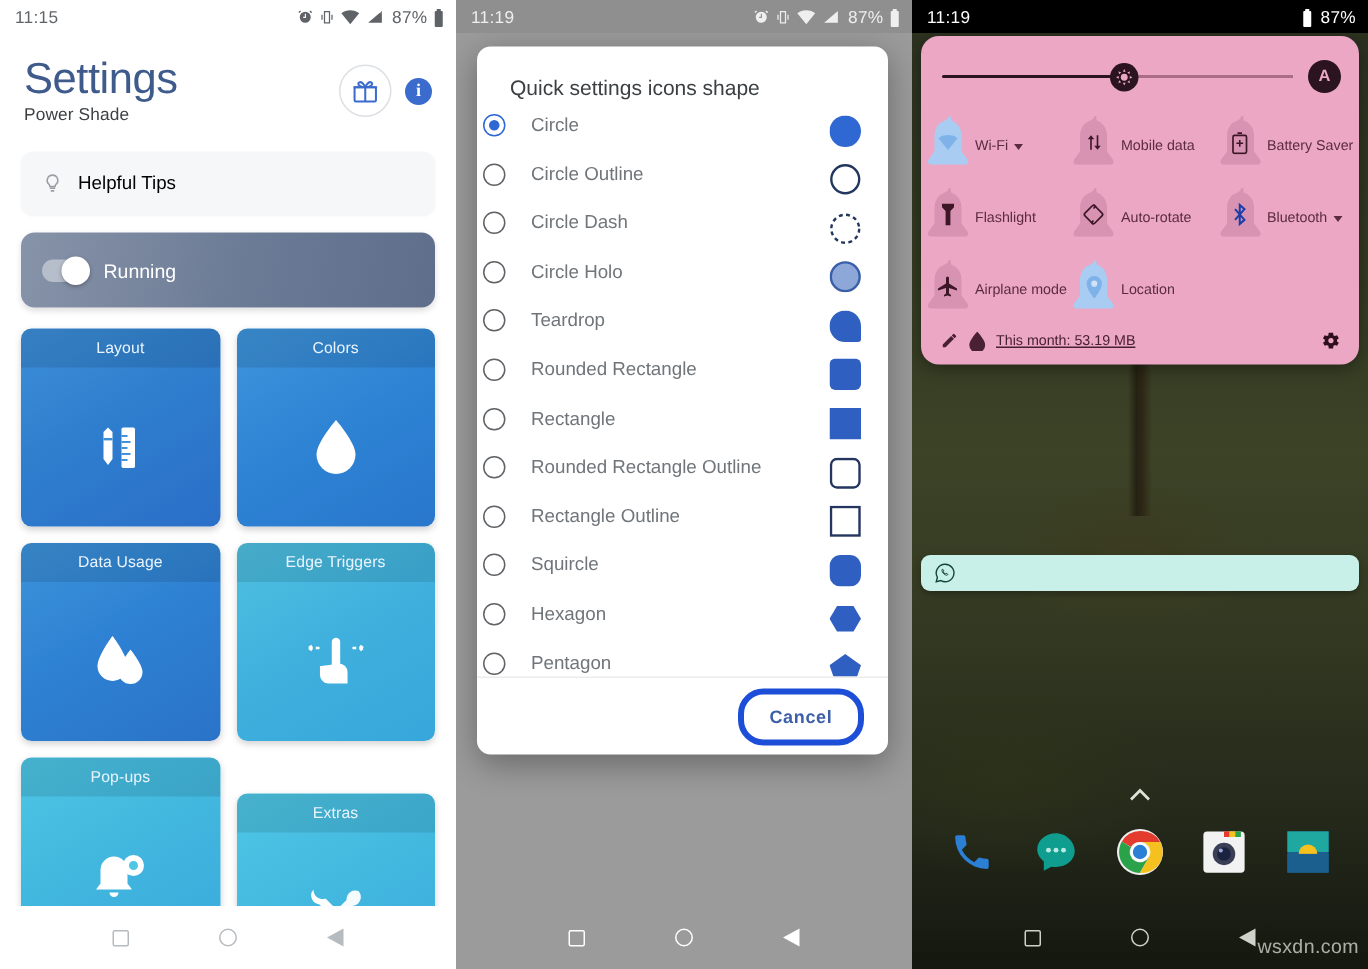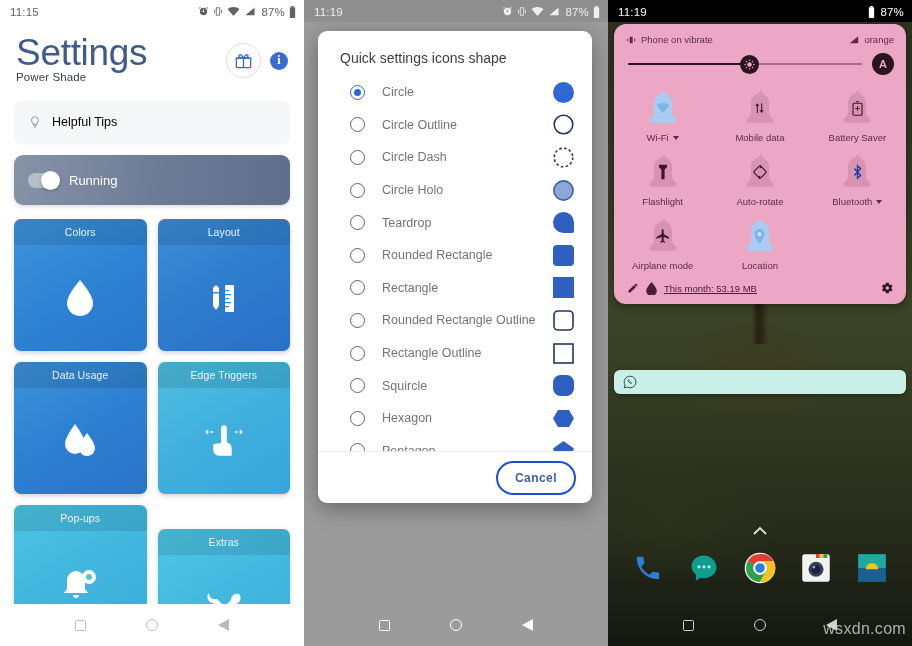--- a/index.html
+++ b/index.html
@@ -23,21 +23,21 @@
   .sb-icons svg { display: block; }
   .sb-pct { font-size: 11.5px; margin-left: 1px; }
 
   
   #p1 { background: #ffffff; color: #202124; }
   #p1 .statusbar { color: #5f6368; background: #fff; }
 
   .p1-header { padding: 14px 16px 2px 16px; display: flex; align-items: flex-start; }
   .p1-titles { flex: 1; }
   .p1-title {
-    font-size: 37px; font-weight: 400; color: #3f5b8c;
+    font-size: 29px; font-weight: 400; color: #3f5b8c;
     letter-spacing: -.3px; line-height: 34px;
   }
   .p1-subtitle { font-size: 11.5px; color: #3c4043; margin-top: 1px; letter-spacing: .1px; }
   .p1-actions { display: flex; align-items: center; gap: 9px; padding-top: 7px; }
   .gift-btn {
     width: 35px; height: 35px; border-radius: 50%;
     border: 1px solid #dcdfe3; display: flex; align-items: center; justify-content: center;
     background: #fff;
   }
   .info-btn {
@@ -112,41 +112,41 @@
     position: absolute; left: 14px; top: 31px; width: 274px; height: 472px;
     background: #fff; border-radius: 9px; overflow: hidden;
     box-shadow: 0 6px 22px rgba(0,0,0,.33);
     display: flex; flex-direction: column;
   }
   .dlg-title {
     padding: 19px 22px 10px 22px; font-size: 14px; color: #3c4043; font-weight: 400;
   }
   .dlg-list { flex: 1; overflow: hidden; }
   .shape-row {
-    display: flex; align-items: center; height: 32.6px; padding: 0 18px 0 32px;
+    display: flex; height: 32.6px; padding: 0 18px 0 4px;
   }
   .radio {
     width: 15px; height: 15px; border-radius: 50%;
     border: 1.7px solid #5f6368; flex: 0 0 auto; position: relative;
   }
   .radio.checked { border-color: #2f68d2; }
   .radio.checked::after {
     content: ""; position: absolute; left: 50%; top: 50%;
     width: 7px; height: 7px; margin: -3.5px 0 0 -3.5px;
     border-radius: 50%; background: #2f68d2;
   }
   .shape-label { flex: 1; margin-left: 17px; font-size: 12.5px; color: #70757a; }
   .swatch { width: 22px; height: 22px; flex: 0 0 auto; display: flex;
             align-items: center; justify-content: center; }
   .dlg-footer {
     height: 52px; display: flex; align-items: center; justify-content: flex-end;
     padding-right: 16px; border-top: 1px solid #ececec;
   }
   .cancel-btn {
-    border: 2px solid #1d4ed8; border-radius: 17px; background: #fff;
+    border: 4px solid #1d4ed8; border-radius: 17px; background: #fff;
     color: #3c5fa8; font-size: 12px; font-weight: 700; letter-spacing: .45px;
     padding: 8px 17px;
   }
 
   
   #p3 { background: #1d2118; }
   #p3 .statusbar { color: #ffffff; background: #000; }
   .wallpaper {
     position: absolute; left: 0; top: 22px; width: 100%; height: 624px;
     background:
@@ -176,21 +176,21 @@
   .slider-thumb {
     position: absolute; left: 52%; width: 19px; height: 19px; margin-left: -9.5px;
     border-radius: 50%; background: #2b1420; display: flex; align-items: center; justify-content: center;
   }
   .auto-btn {
     width: 22px; height: 22px; border-radius: 50%; background: #2b1420;
     display: flex; align-items: center; justify-content: center;
     color: #eba7c4; font-size: 11px; font-weight: 700;
   }
   .qs-grid { display: grid; grid-template-columns: repeat(3,1fr); padding: 4px 0 0 0; }
-  .qs-tile { display: flex; flex-direction: column; align-items: center; padding: 6px 0 4px 0; }
+  .qs-tile { display: flex; align-items: center; padding: 6px 0 4px 0; }
   .teardrop {
     width: 36px; height: 38px; position: relative;
     display: flex; align-items: center; justify-content: center;
   }
   .teardrop .bellbg {
     position: absolute; inset: 0;
   }
   .teardrop .glyph { position: relative; z-index: 2; }
   .qs-label {
     margin-top: 5px; font-size: 9.5px; color: #5c2b42;
@@ -209,21 +209,21 @@
     padding: 0 9px; box-shadow: 0 2px 5px rgba(0,0,0,.3);
   }
   .home-arrow {
     position: absolute; left: 50%; top: 522px; transform: translateX(-50%);
     color: #dfe3d8;
   }
   .dock { position: absolute; left: 0; top: 550px; width: 100%;
           display: flex; justify-content: space-around; padding: 0 12px; }
   .dock-icon { width: 36px; height: 36px; display: flex; align-items: center; justify-content: center; }
   .watermark {
-    position: absolute; right: 6px; bottom: 8px; font-size: 16px;
+    position: absolute; right: 6px; bottom: 8px; font-size: 13px;
     color: rgba(230,232,222,.72); letter-spacing: .3px;
     font-family: "Liberation Sans", sans-serif;
   }
 </style>
 </head>
 <body>
 
 <div id="root">
 
   <div class="panel" id="p1">
@@ -277,47 +277,47 @@
       </svg>
       <span class="tips-text">Helpful Tips</span>
     </div>
 
     <div class="running-bar">
       <div class="switch"></div>
       <span class="running-label">Running</span>
     </div>
 
     <div class="tile-grid">
-
-      <div class="tile t-colors">
-        <div class="tile-head">Colors</div>
-        <div class="tile-body">
-          <svg width="30" height="38" viewBox="0 0 30 38" fill="#fff">
-            <path d="M15 1C15 1 2 16 2 24a13 13 0 0026 0C28 16 15 1 15 1z"></path>
-            <path d="M22 27a9 9 0 01-9 5 9 9 0 009-5z" fill="#3f95dc"></path>
-          </svg>
-        </div>
-      </div>
 
       <div class="tile t-layout">
         <div class="tile-head">Layout</div>
         <div class="tile-body">
           <svg width="34" height="36" viewBox="0 0 34 36" fill="#fff">
             <path d="M9 5l3 3v18l-3 4-3-4V8z"></path>
               <rect x="6" y="12" width="6" height="1.6" fill="#3d8fd8"></rect>
             <rect x="18" y="5" width="9" height="27" rx="1.2"></rect>
             <rect x="18" y="10" width="4" height="1.3" fill="#3d8fd8"></rect>
             <rect x="18" y="14" width="6" height="1.3" fill="#3d8fd8"></rect>
             <rect x="18" y="18" width="4" height="1.3" fill="#3d8fd8"></rect>
             <rect x="18" y="22" width="6" height="1.3" fill="#3d8fd8"></rect>
             <rect x="18" y="26" width="4" height="1.3" fill="#3d8fd8"></rect>
           </svg>
         </div>
       </div>
 
+      <div class="tile t-colors">
+        <div class="tile-head">Colors</div>
+        <div class="tile-body">
+          <svg width="30" height="38" viewBox="0 0 30 38" fill="#fff">
+            <path d="M15 1C15 1 2 16 2 24a13 13 0 0026 0C28 16 15 1 15 1z"></path>
+            <path d="M22 27a9 9 0 01-9 5 9 9 0 009-5z" fill="#3f95dc"></path>
+          </svg>
+        </div>
+      </div>
+
       <div class="tile t-data">
         <div class="tile-head">Data Usage</div>
         <div class="tile-body">
           <svg width="32" height="38" viewBox="0 0 32 38" fill="#fff">
             <path d="M11 2C11 2 1 15 1 22a10 10 0 0020 0C21 15 11 2 11 2z"></path>
             <path d="M23 11s-8 10-8 15a8 8 0 0016 0c0-5-8-15-8-15z"></path>
           </svg>
         </div>
       </div>
 
@@ -556,35 +556,20 @@
         <svg width="7" height="12" viewBox="0 0 10 18" fill="#fff">
             <rect x="3" y="0" width="4" height="2"></rect>
             <rect x="1" y="2" width="8" height="16" rx="1"></rect>
           </svg>
         <span class="sb-pct">87%</span>
       </span>
     </div>
 
     <div class="qs-panel">
 
-      <div class="qs-top">
-        <span class="qs-top-left">
-          <svg width="10" height="10" viewBox="0 0 24 24" fill="#5c2b42">
-              <path d="M9 4h7v16H9z"></path>
-              <path d="M3 9v6h2.5V9zm16.5 0v6H22V9z"></path>
-            </svg>
-          <span>Phone on vibrate</span>
-        </span>
-        <span class="qs-top-right">
-          <svg width="10" height="10" viewBox="0 0 24 24" fill="#5c2b42">
-              <path d="M2 20h20V3z"></path>
-            </svg>
-          <span>orange</span>
-        </span>
-      </div>
 
       <div class="qs-bright">
         <div class="slider">
           <div class="slider-track-on"></div>
           <div class="slider-track-off"></div>
           <div class="slider-thumb">
             <svg width="11" height="11" viewBox="0 0 24 24" fill="#eba7c4">
                 <circle cx="12" cy="12" r="5"></circle>
                 <path d="M12 0l2 4h-4zM12 24l2-4h-4zM0 12l4-2v4zM24 12l-4-2v4zM3.5 3.5l4 1.2-2.8 2.8zM20.5 20.5l-4-1.2 2.8-2.8zM3.5 20.5l1.2-4 2.8 2.8zM20.5 3.5l-1.2 4-2.8-2.8z"></path>
               </svg>

